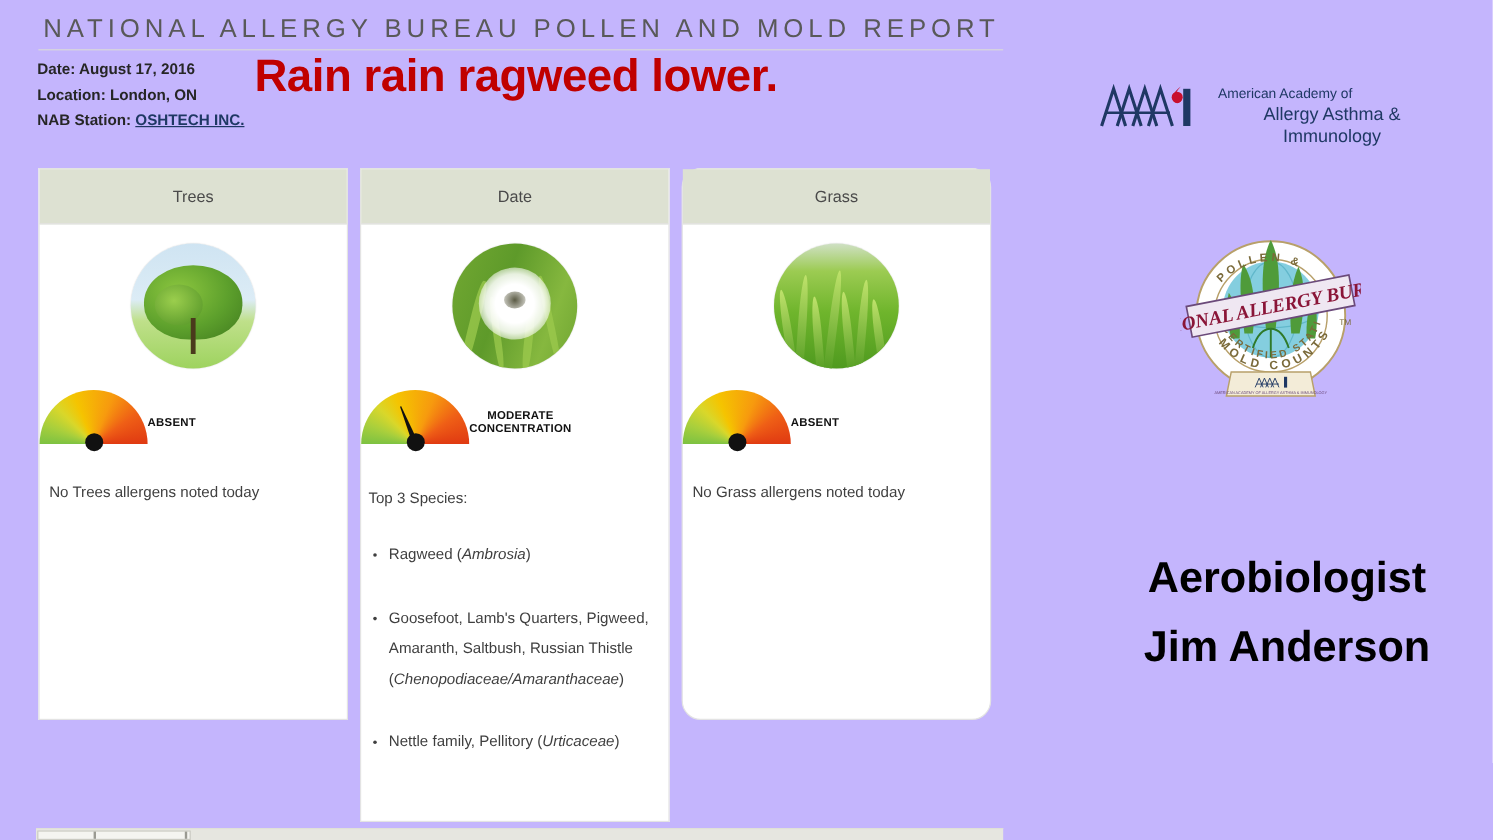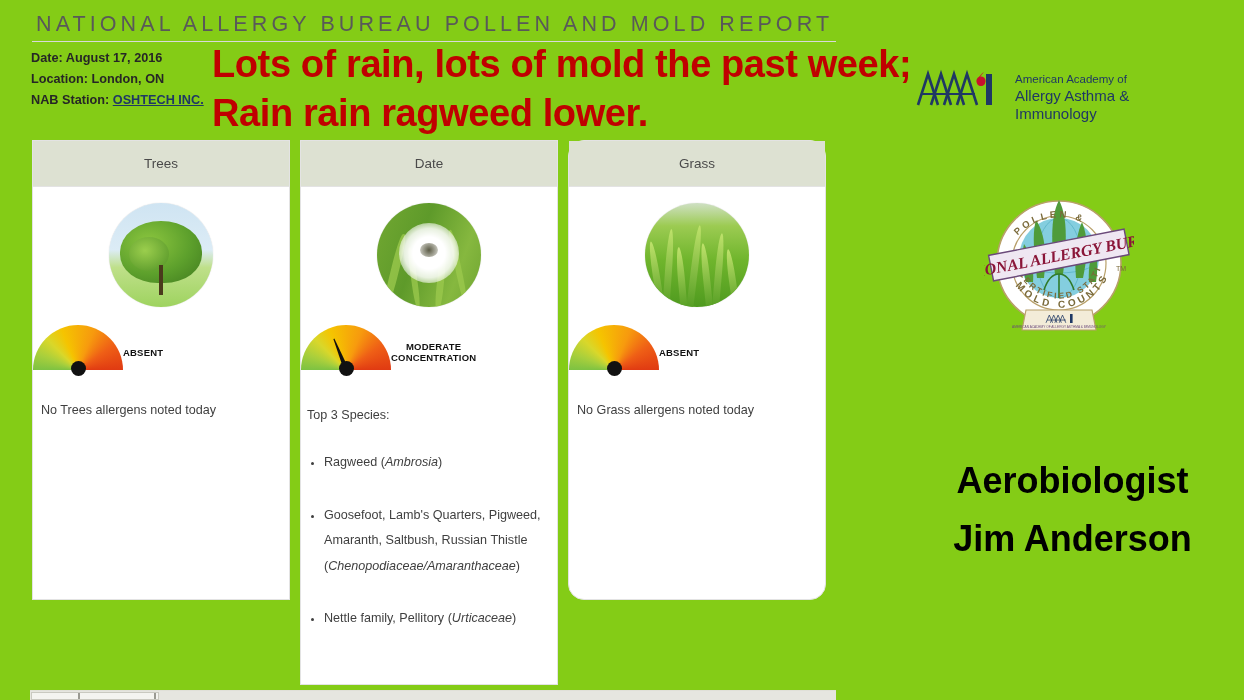--- a/index.html
+++ b/index.html
@@ -2,21 +2,21 @@
 <html><head>
 <meta charset="utf-8">
 <style>
   html, body {
     margin: 0; padding: 0;
     width: 1244px; height: 700px;
     background: #ffffff;
     font-family: "Liberation Sans", sans-serif;
     overflow: hidden;
   }
-  .page { position: relative; width: 1244px; height: 700px; background: #84cc16; }
+  .page { position: relative; width: 1244px; height: 700px; background: #c4b5fd; }
 
   
   .report-title {
     position: absolute; left: 36px; top: 12px;
     font-size: 21.5px; letter-spacing: 4.1px;
     color: #595959; font-weight: 400; white-space: nowrap;
   }
   .title-rule {
     position: absolute; left: 32px; top: 41px; width: 804px; height: 1px;
     background: #d9d9d9;
@@ -37,21 +37,21 @@
     position: absolute; left: 212px; top: 40px; width: 700px;
     color: #c00000; font-weight: 700; font-size: 38px;
     line-height: 49px; letter-spacing: -0.4px;
   }
 
   
   .aaaai-logo { position: absolute; left: 915px; top: 68px; width: 290px; height: 46px; }
   .aaaai-mark { position: absolute; left: 0; top: 0; width: 90px; height: 40px; }
   .aaaai-words { position: absolute; left: 100px; top: 4px; }
   .aaaai-words .l1 { font-size: 11.5px; color: #1f3864; line-height: 15px; }
-  .aaaai-words .l2 { font-size: 15px; color: #1f3864; line-height: 18px; }
+  .aaaai-words .l2 { font-size: 15px; color: #1f3864; line-height: 18px; text-align: center; }
 
   
   .cards { position: absolute; left: 32px; top: 140px; width: 805px; height: 545px; }
   .card {
     position: absolute; top: 0; width: 258px;
     border: 1px solid #e3e3e3; background: #fff;
     box-sizing: border-box;
   }
   .card.c0 { left: 0px;   height: 460px; }
   .card.c1 { left: 268px; height: 545px; }
@@ -157,21 +157,20 @@
   <div class="report-title">NATIONAL ALLERGY BUREAU POLLEN AND MOLD REPORT</div>
   <div class="title-rule"></div>
 
   <div class="meta">
     <div class="meta-line">Date: August 17, 2016</div>
     <div class="meta-line">Location: London, ON</div>
     <div class="meta-line"><span>NAB Station: </span><a class="nab-link" href="#">OSHTECH INC.</a></div>
   </div>
 
   <div class="headline">
-    <div>Lots of rain, lots of mold the past week;</div>
     <div>Rain rain ragweed lower.</div>
   </div>
 
   <div class="aaaai-logo">
     <svg class="aaaai-mark" viewBox="0 0 90 40">
       <g fill="none" stroke="#1f3864" stroke-width="2.6">
         <path d="M3 37 L13 6 L23 37"></path>
           <path d="M16 37 L26 6 L36 37"></path>
         <path d="M29 37 L39 6 L49 37"></path>
           <path d="M42 37 L52 6 L62 37"></path>

